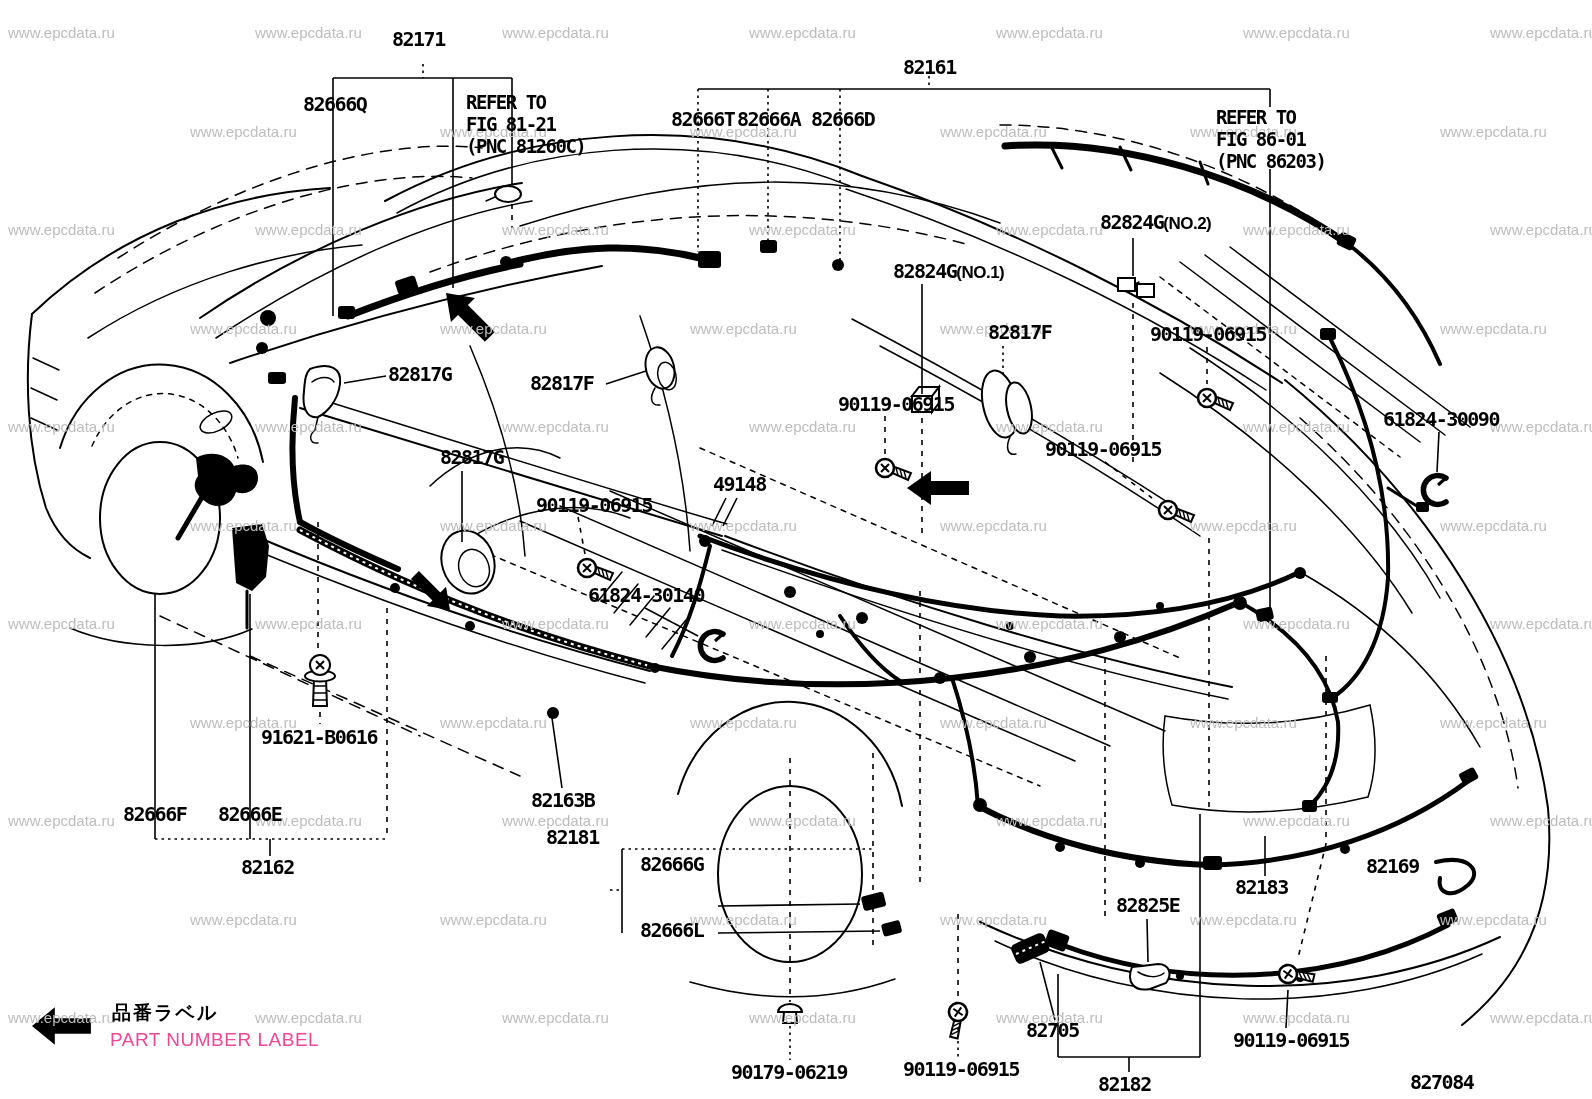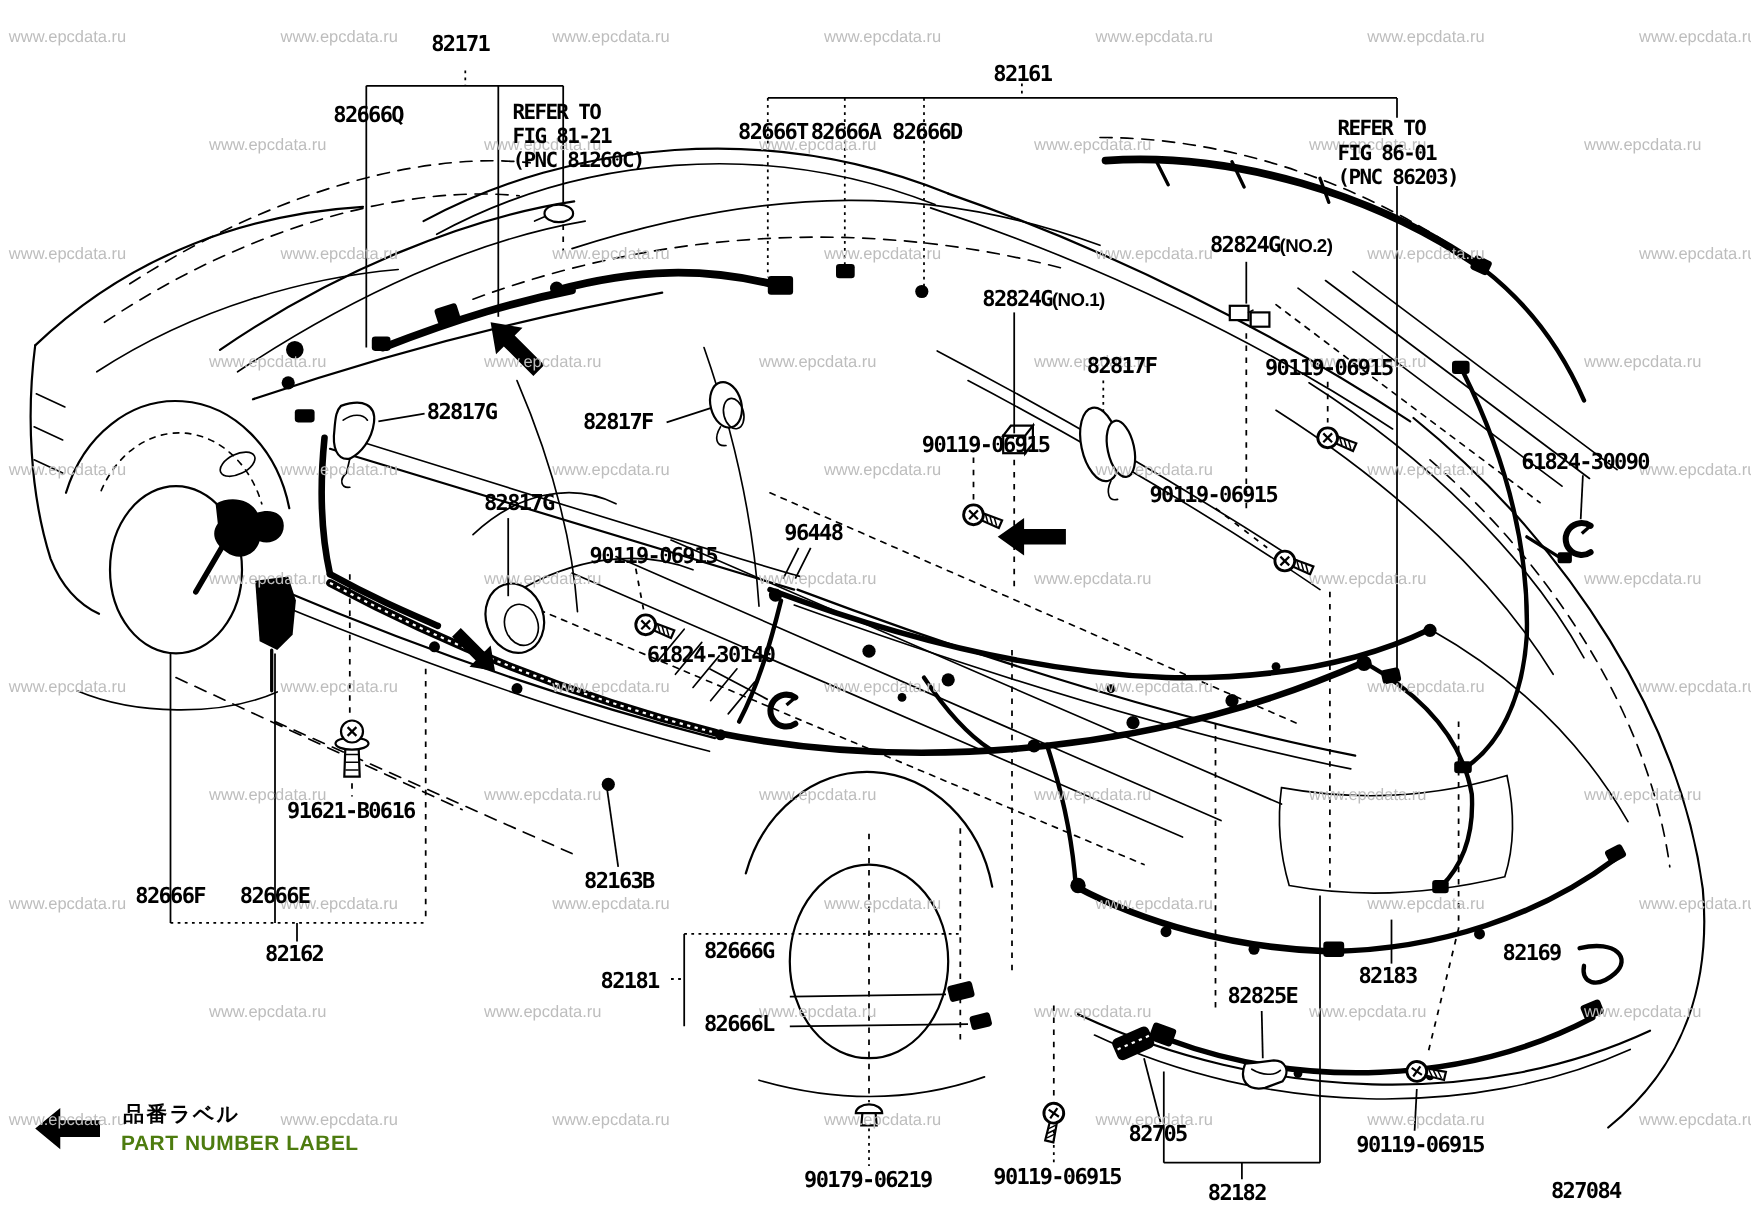--- a/index.html
+++ b/index.html
@@ -7,21 +7,21 @@
          font-family:"DejaVu Sans Mono",monospace;margin-top:16px;}
   #art{position:absolute;left:0;top:0;}
   .pl{position:absolute;white-space:nowrap;color:#000;font-family:"DejaVu Sans Mono",monospace;
       font-weight:700;font-size:20px;letter-spacing:-1.5px;line-height:20px;}
   .pl .sfx{font-family:"Liberation Sans","DejaVu Sans",sans-serif;font-size:17px;letter-spacing:-0.5px;}
   .note{position:absolute;white-space:nowrap;color:#000;font-family:"DejaVu Sans Mono",monospace;
         font-weight:700;font-size:19px;letter-spacing:-1.5px;line-height:22px;}
   .legend-jp{position:absolute;font-family:"DejaVu Sans","Liberation Sans",sans-serif;
         font-weight:700;font-size:19px;letter-spacing:2px;color:#000;}
   .legend-en{position:absolute;font-family:"Liberation Sans","DejaVu Sans",sans-serif;
-        font-weight:700;font-size:19px;letter-spacing:0.5px;color:#4d7c0f;}
+        font-weight:400;font-size:19px;letter-spacing:0.5px;color:#ec4899;}
   
   .o{fill:none;stroke:#000;stroke-width:2;stroke-linecap:round;}
   .o1{fill:none;stroke:#000;stroke-width:1.5;stroke-linecap:round;}
   .dsh{stroke-dasharray:11 8;}
   .dsh2{stroke-dasharray:5 6;}
   .dot{stroke-dasharray:2.5 4;}
   .h7{fill:none;stroke:#000;stroke-width:7;stroke-linecap:round;}
   .h6{fill:none;stroke:#000;stroke-width:6;stroke-linecap:round;}
   .h5{fill:none;stroke:#000;stroke-width:5;stroke-linecap:round;}
   .h4{fill:none;stroke:#000;stroke-width:4;stroke-linecap:round;}
@@ -454,29 +454,29 @@
   <div class="pl" style="left:893px;top:245px"><span>82824G</span><span class="sfx">(NO.1)</span></div>
 
   <div class="pl" style="left:988px;top:306px">82817F</div>
   <div class="pl" style="left:1150px;top:308px">90119-06915</div>
   <div class="pl" style="left:388px;top:348px">82817G</div>
   <div class="pl" style="left:530px;top:357px">82817F</div>
   <div class="pl" style="left:1383px;top:393px">61824-30090</div>
   <div class="pl" style="left:440px;top:431px">82817G</div>
   <div class="pl" style="left:838px;top:378px">90119-06915</div>
   <div class="pl" style="left:1045px;top:423px">90119-06915</div>
-  <div class="pl" style="left:713px;top:458px">96448</div>
+  <div class="pl" style="left:713px;top:458px">49148</div>
   <div class="pl" style="left:536px;top:479px">90119-06915</div>
   <div class="pl" style="left:588px;top:569px">61824-30140</div>
   <div class="pl" style="left:261px;top:711px">91621-B0616</div>
   <div class="pl" style="left:531px;top:774px">82163B</div>
   <div class="pl" style="left:123px;top:788px">82666F</div>
   <div class="pl" style="left:218px;top:788px">82666E</div>
   <div class="pl" style="left:241px;top:841px">82162</div>
-  <div class="pl" style="left:546px;top:865px">82181</div>
+  <div class="pl" style="left:546px;top:811px">82181</div>
   <div class="pl" style="left:640px;top:838px">82666G</div>
   <div class="pl" style="left:640px;top:904px">82666L</div>
   <div class="pl" style="left:1235px;top:861px">82183</div>
   <div class="pl" style="left:1116px;top:879px">82825E</div>
   <div class="pl" style="left:1366px;top:840px">82169</div>
   <div class="pl" style="left:1026px;top:1004px">82705</div>
   <div class="pl" style="left:903px;top:1043px">90119-06915</div>
   <div class="pl" style="left:731px;top:1046px">90179-06219</div>
   <div class="pl" style="left:1098px;top:1058px">82182</div>
   <div class="pl" style="left:1233px;top:1014px">90119-06915</div>

